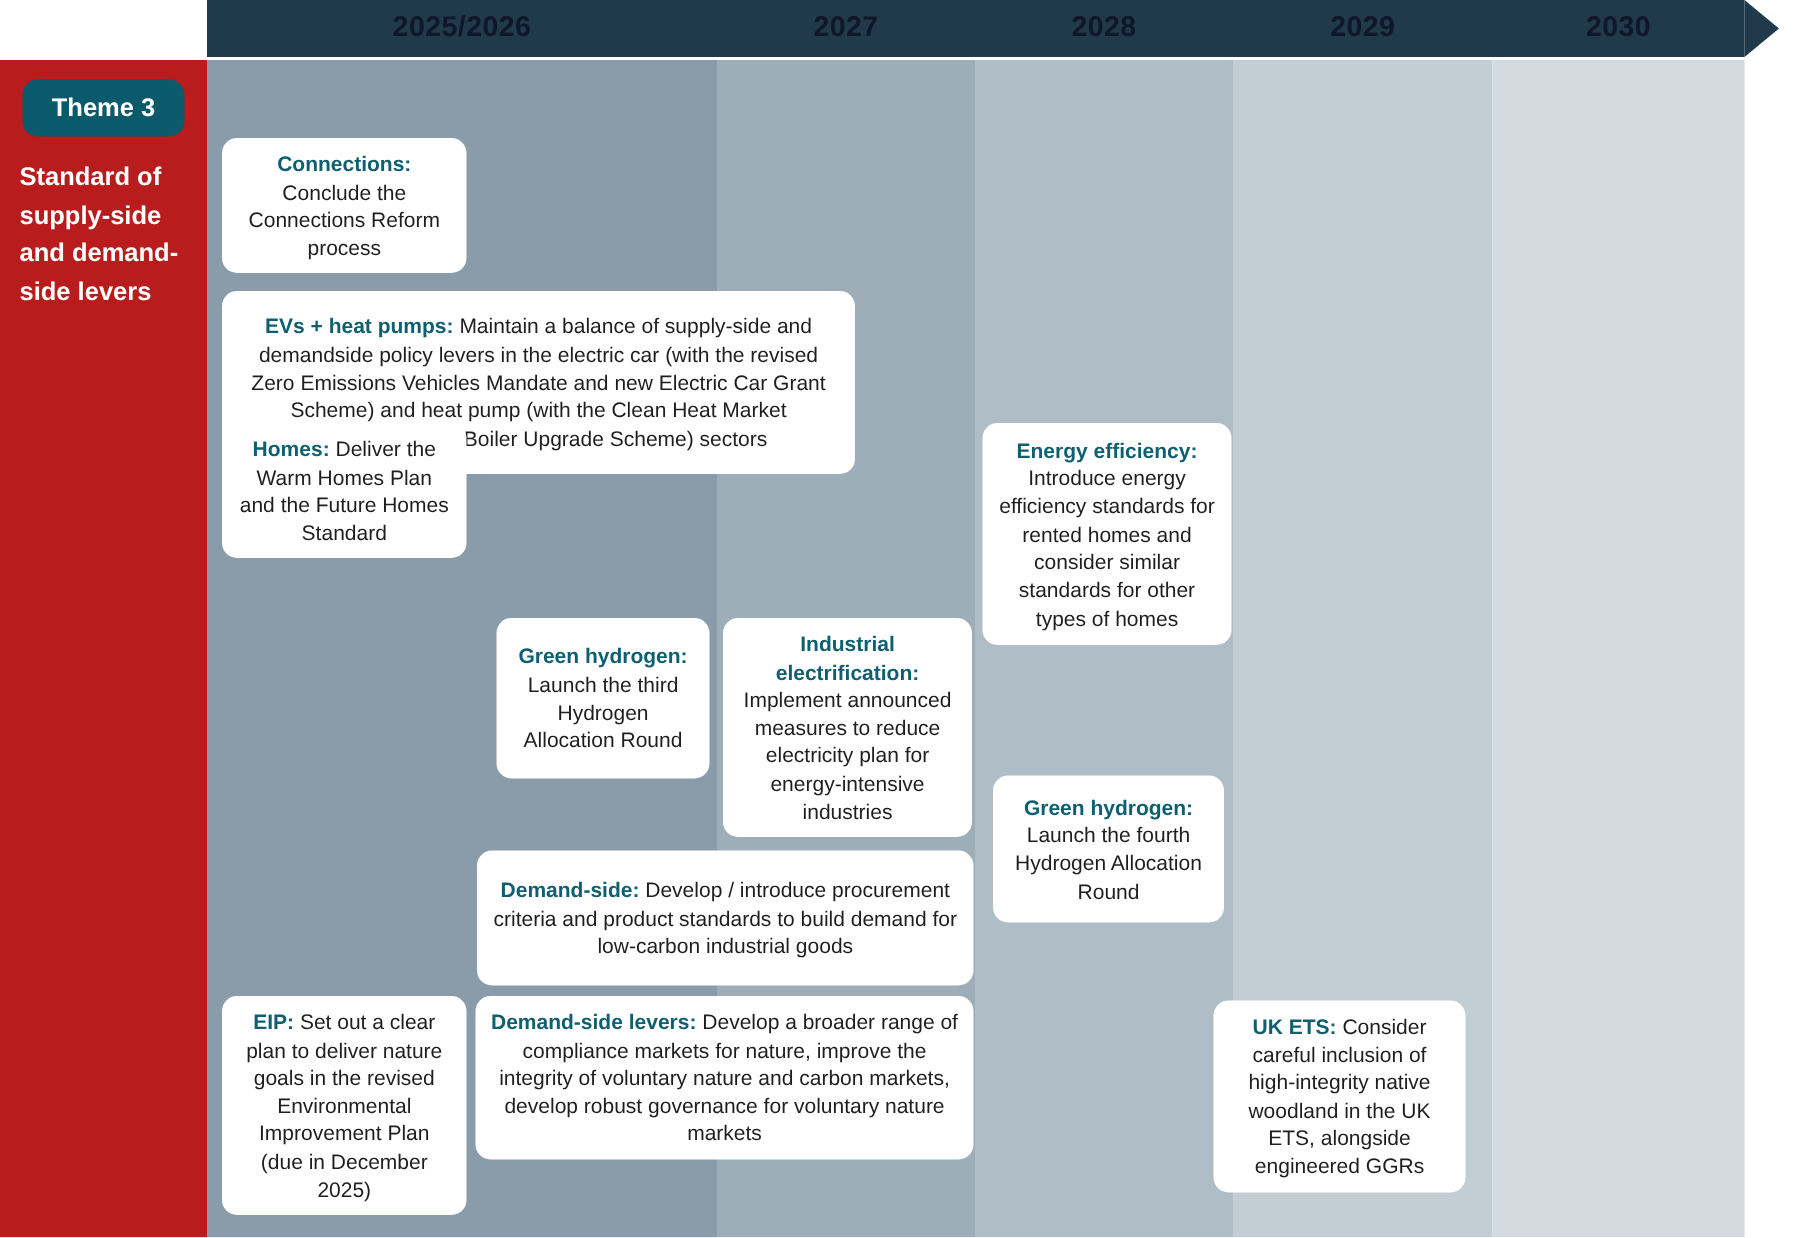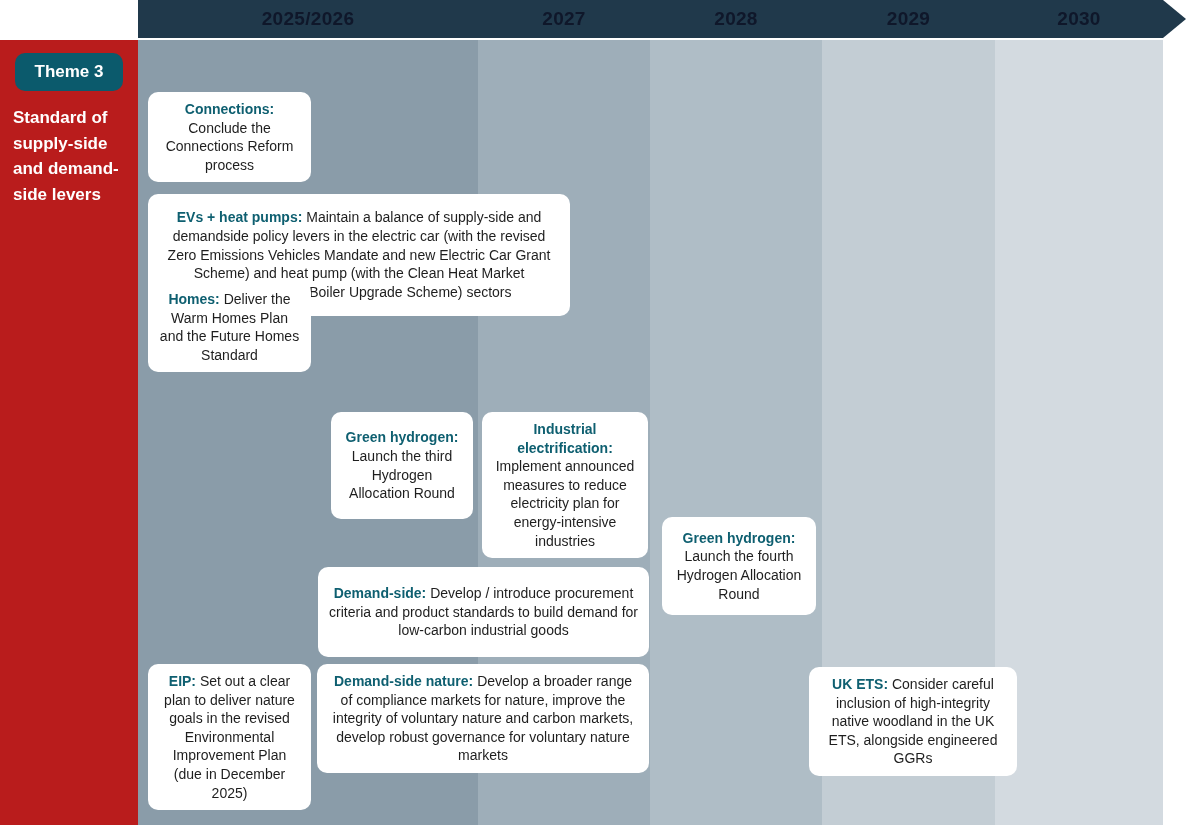--- a/index.html
+++ b/index.html
@@ -46,21 +46,21 @@
   .c-homes{left:148px;top:282px;width:163px;min-height:88px;}
   .c-heat-networks{left:317px;top:282px;width:156px;min-height:125px;}
   .c-energy-efficiency{left:655px;top:282px;width:166px;min-height:148px;}
   .c-industrial-clusters{left:148px;top:412px;width:163px;min-height:108px;}
   .c-green-hydrogen-third{left:331px;top:412px;width:142px;min-height:107px;}
   .c-industrial-electrification{left:482px;top:412px;width:166px;min-height:143px;}
   .c-green-hydrogen-fourth{left:662px;top:517px;width:154px;min-height:98px;justify-content:flex-end;}
   .c-demand-side{left:318px;top:567px;width:331px;min-height:90px;}
   .c-eip{left:148px;top:664px;width:163px;min-height:144px;}
   .c-demand-side-levers{left:317px;top:664px;width:332px;min-height:106px;}
-  .c-uk-ets{left:809px;top:667px;width:208px;min-height:108px;justify-content:flex-end;}
+  .c-uk-ets{left:809px;top:667px;width:168px;min-height:108px;justify-content:flex-end;}
 </style>
 </head>
 <body>
 
 <div id="stage">
 
   <div class="col col0"></div>
   <div class="col col1"></div>
   <div class="col col2"></div>
   <div class="col col3"></div>
@@ -89,20 +89,23 @@
 
   <div class="card c-evs">
     <div class="txt"><span class="ct">EVs + heat pumps:</span> <span>Maintain a balance of supply-side and demandside policy levers in the electric car (with the revised Zero Emissions Vehicles Mandate and new Electric Car Grant Scheme) and heat pump (with the Clean Heat Market Mechanism and Boiler Upgrade Scheme) sectors</span></div>
   </div>
 
   <div class="card c-homes">
     <div class="txt"><span class="ct">Homes:</span> <span>Deliver the Warm Homes Plan and the Future Homes Standard</span></div>
   </div>
 
 
+  <div class="card c-energy-efficiency">
+    <div class="txt"><span class="ct">Energy efficiency:</span> <span>Introduce energy efficiency standards for rented homes and consider similar standards for other types of homes</span></div>
+  </div>
 
 
   <div class="card c-green-hydrogen-third">
     <div class="txt"><span class="ct">Green hydrogen:</span> <span>Launch the third Hydrogen Allocation Round</span></div>
   </div>
 
   <div class="card c-industrial-electrification">
     <div class="txt"><span class="ct">Industrial electrification:</span> <span>Implement announced measures to reduce electricity plan for energy-intensive industries</span></div>
   </div>
 
@@ -112,20 +115,20 @@
 
   <div class="card c-demand-side">
     <div class="txt"><span class="ct">Demand-side:</span> <span>Develop / introduce procurement criteria and product standards to build demand for low-carbon industrial goods</span></div>
   </div>
 
   <div class="card c-eip">
     <div class="txt"><span class="ct">EIP:</span> <span>Set out a clear plan to deliver nature goals in the revised Environmental Improvement Plan (due in December 2025)</span></div>
   </div>
 
   <div class="card c-demand-side-levers">
-    <div class="txt"><span class="ct">Demand-side nature:</span> <span>Develop a broader range of compliance markets for nature, improve the integrity of voluntary nature and carbon markets, develop robust governance for voluntary nature markets</span></div>
+    <div class="txt"><span class="ct">Demand-side levers:</span> <span>Develop a broader range of compliance markets for nature, improve the integrity of voluntary nature and carbon markets, develop robust governance for voluntary nature markets</span></div>
   </div>
 
   <div class="card c-uk-ets">
     <div class="txt"><span class="ct">UK ETS:</span> <span>Consider careful inclusion of high-integrity native woodland in the UK ETS, alongside engineered GGRs</span></div>
   </div>
 
 </div>
 
 </body></html>

